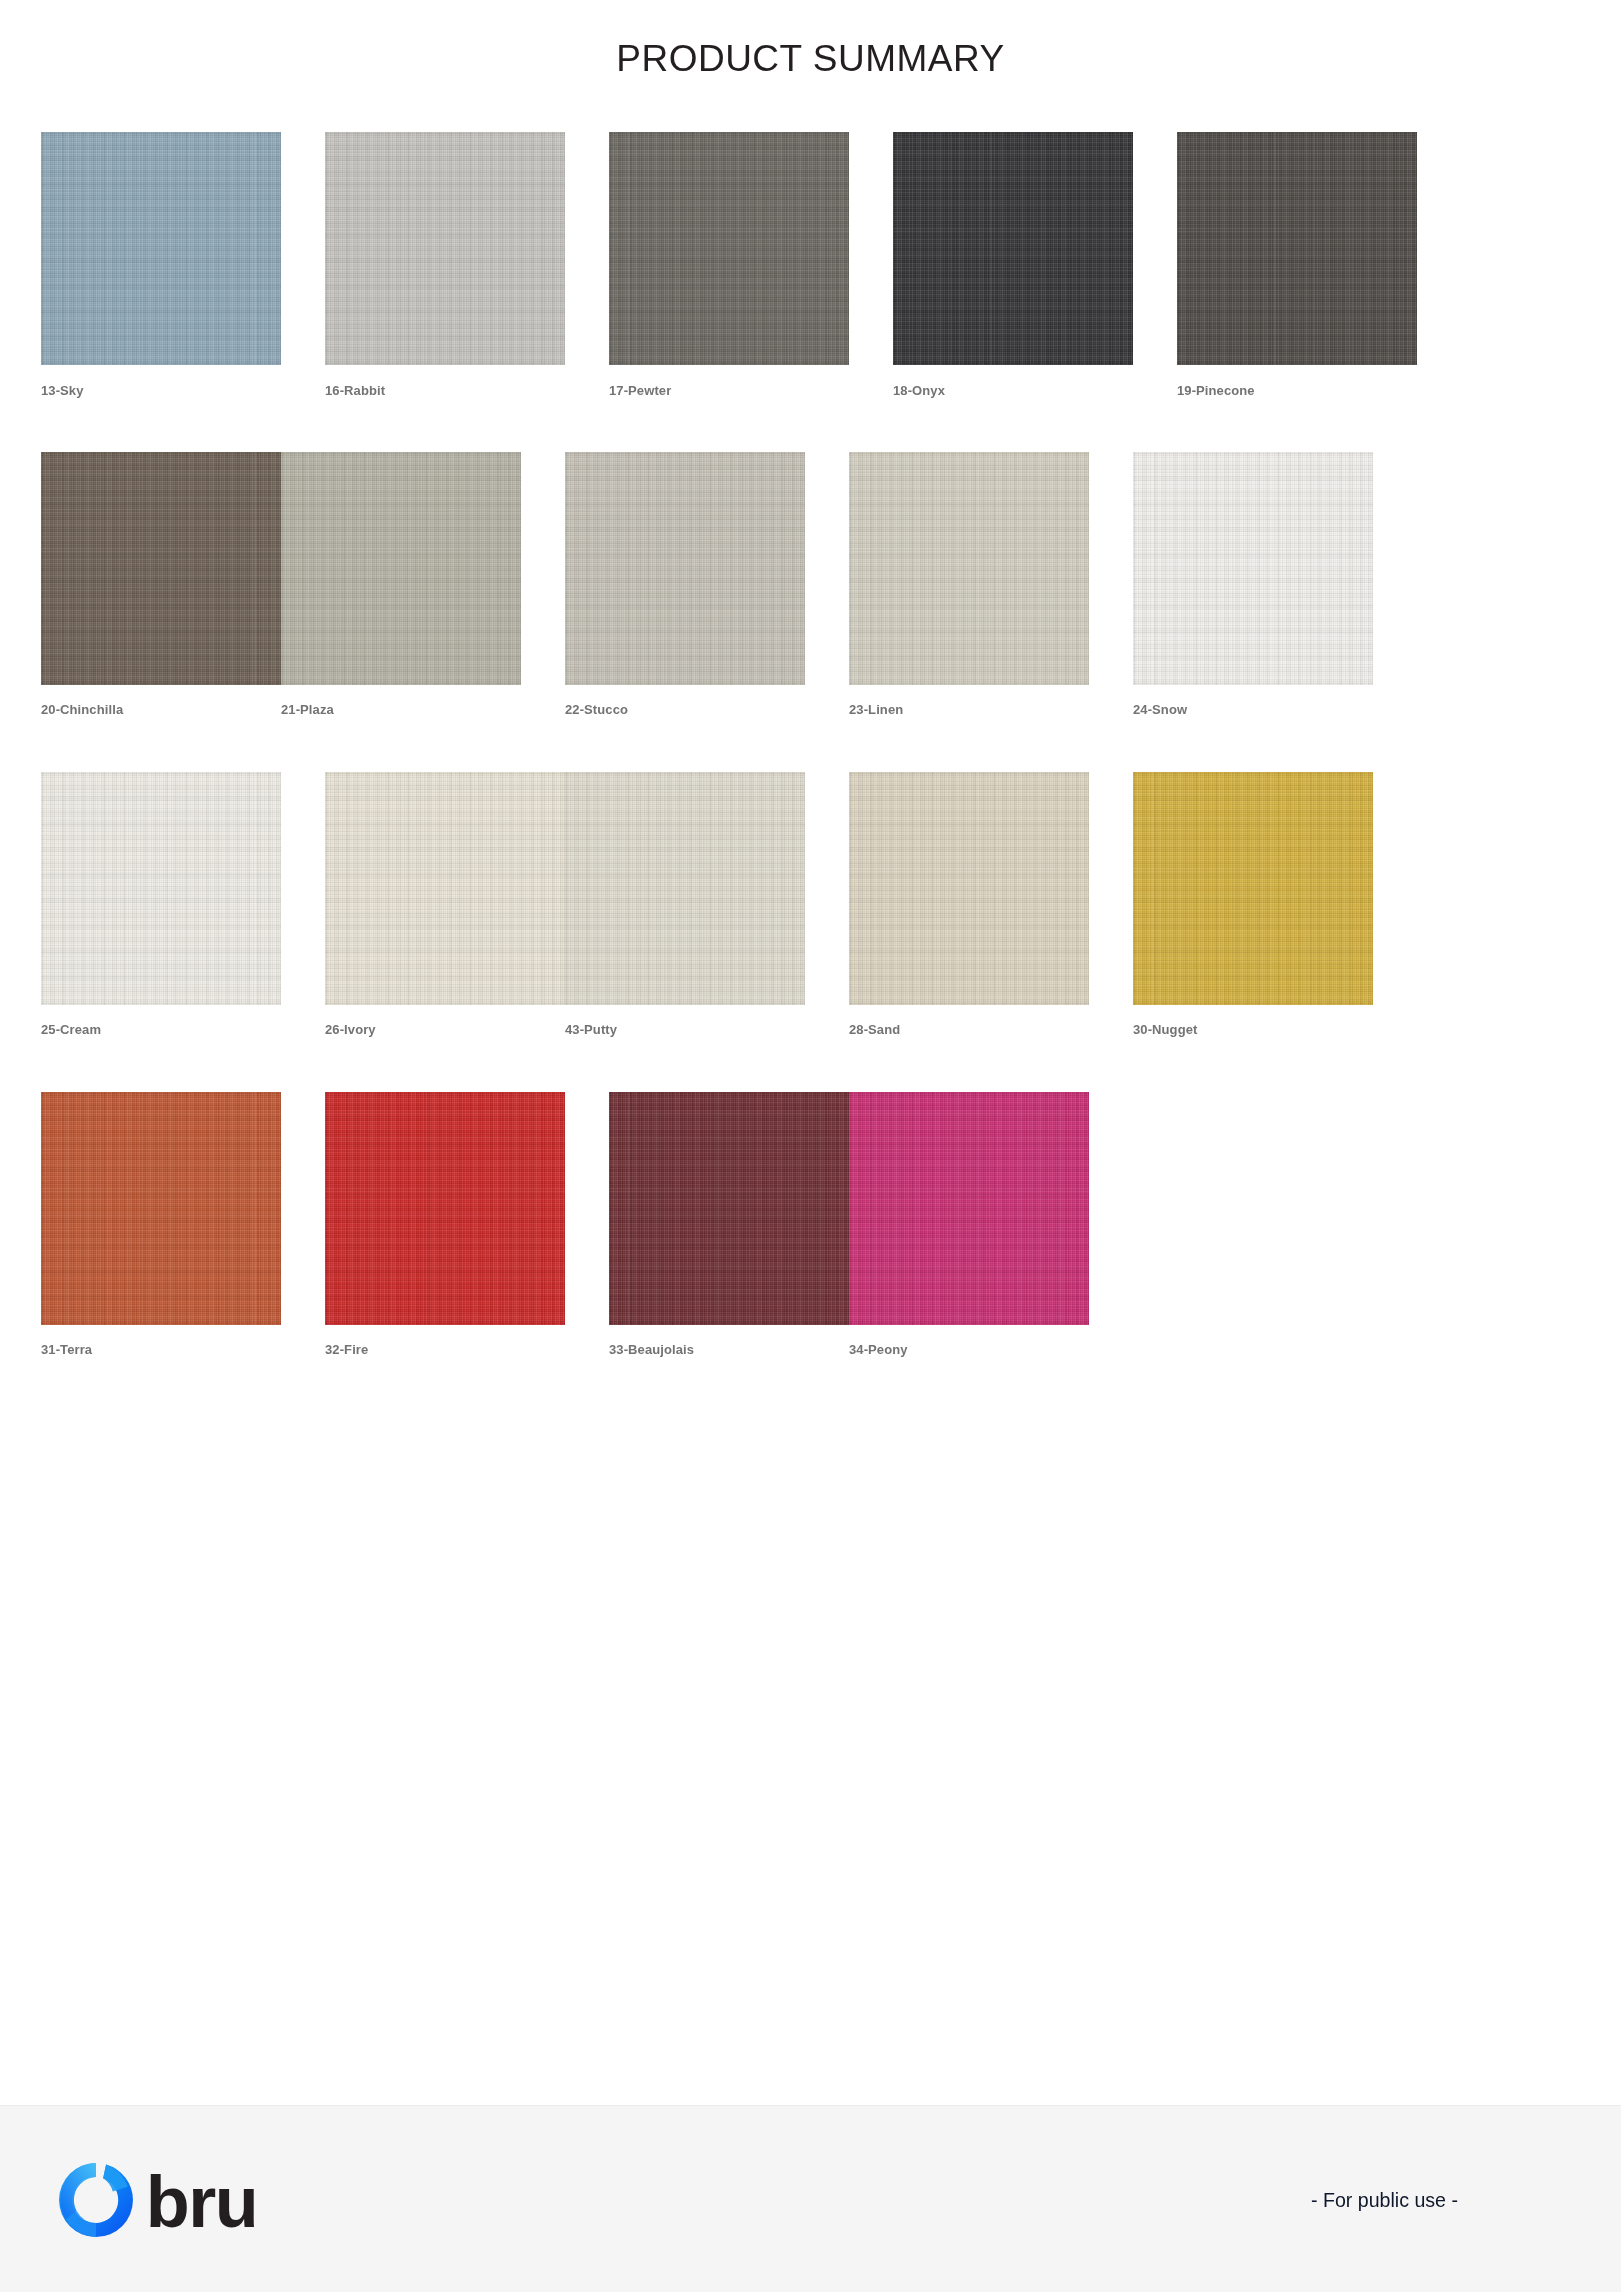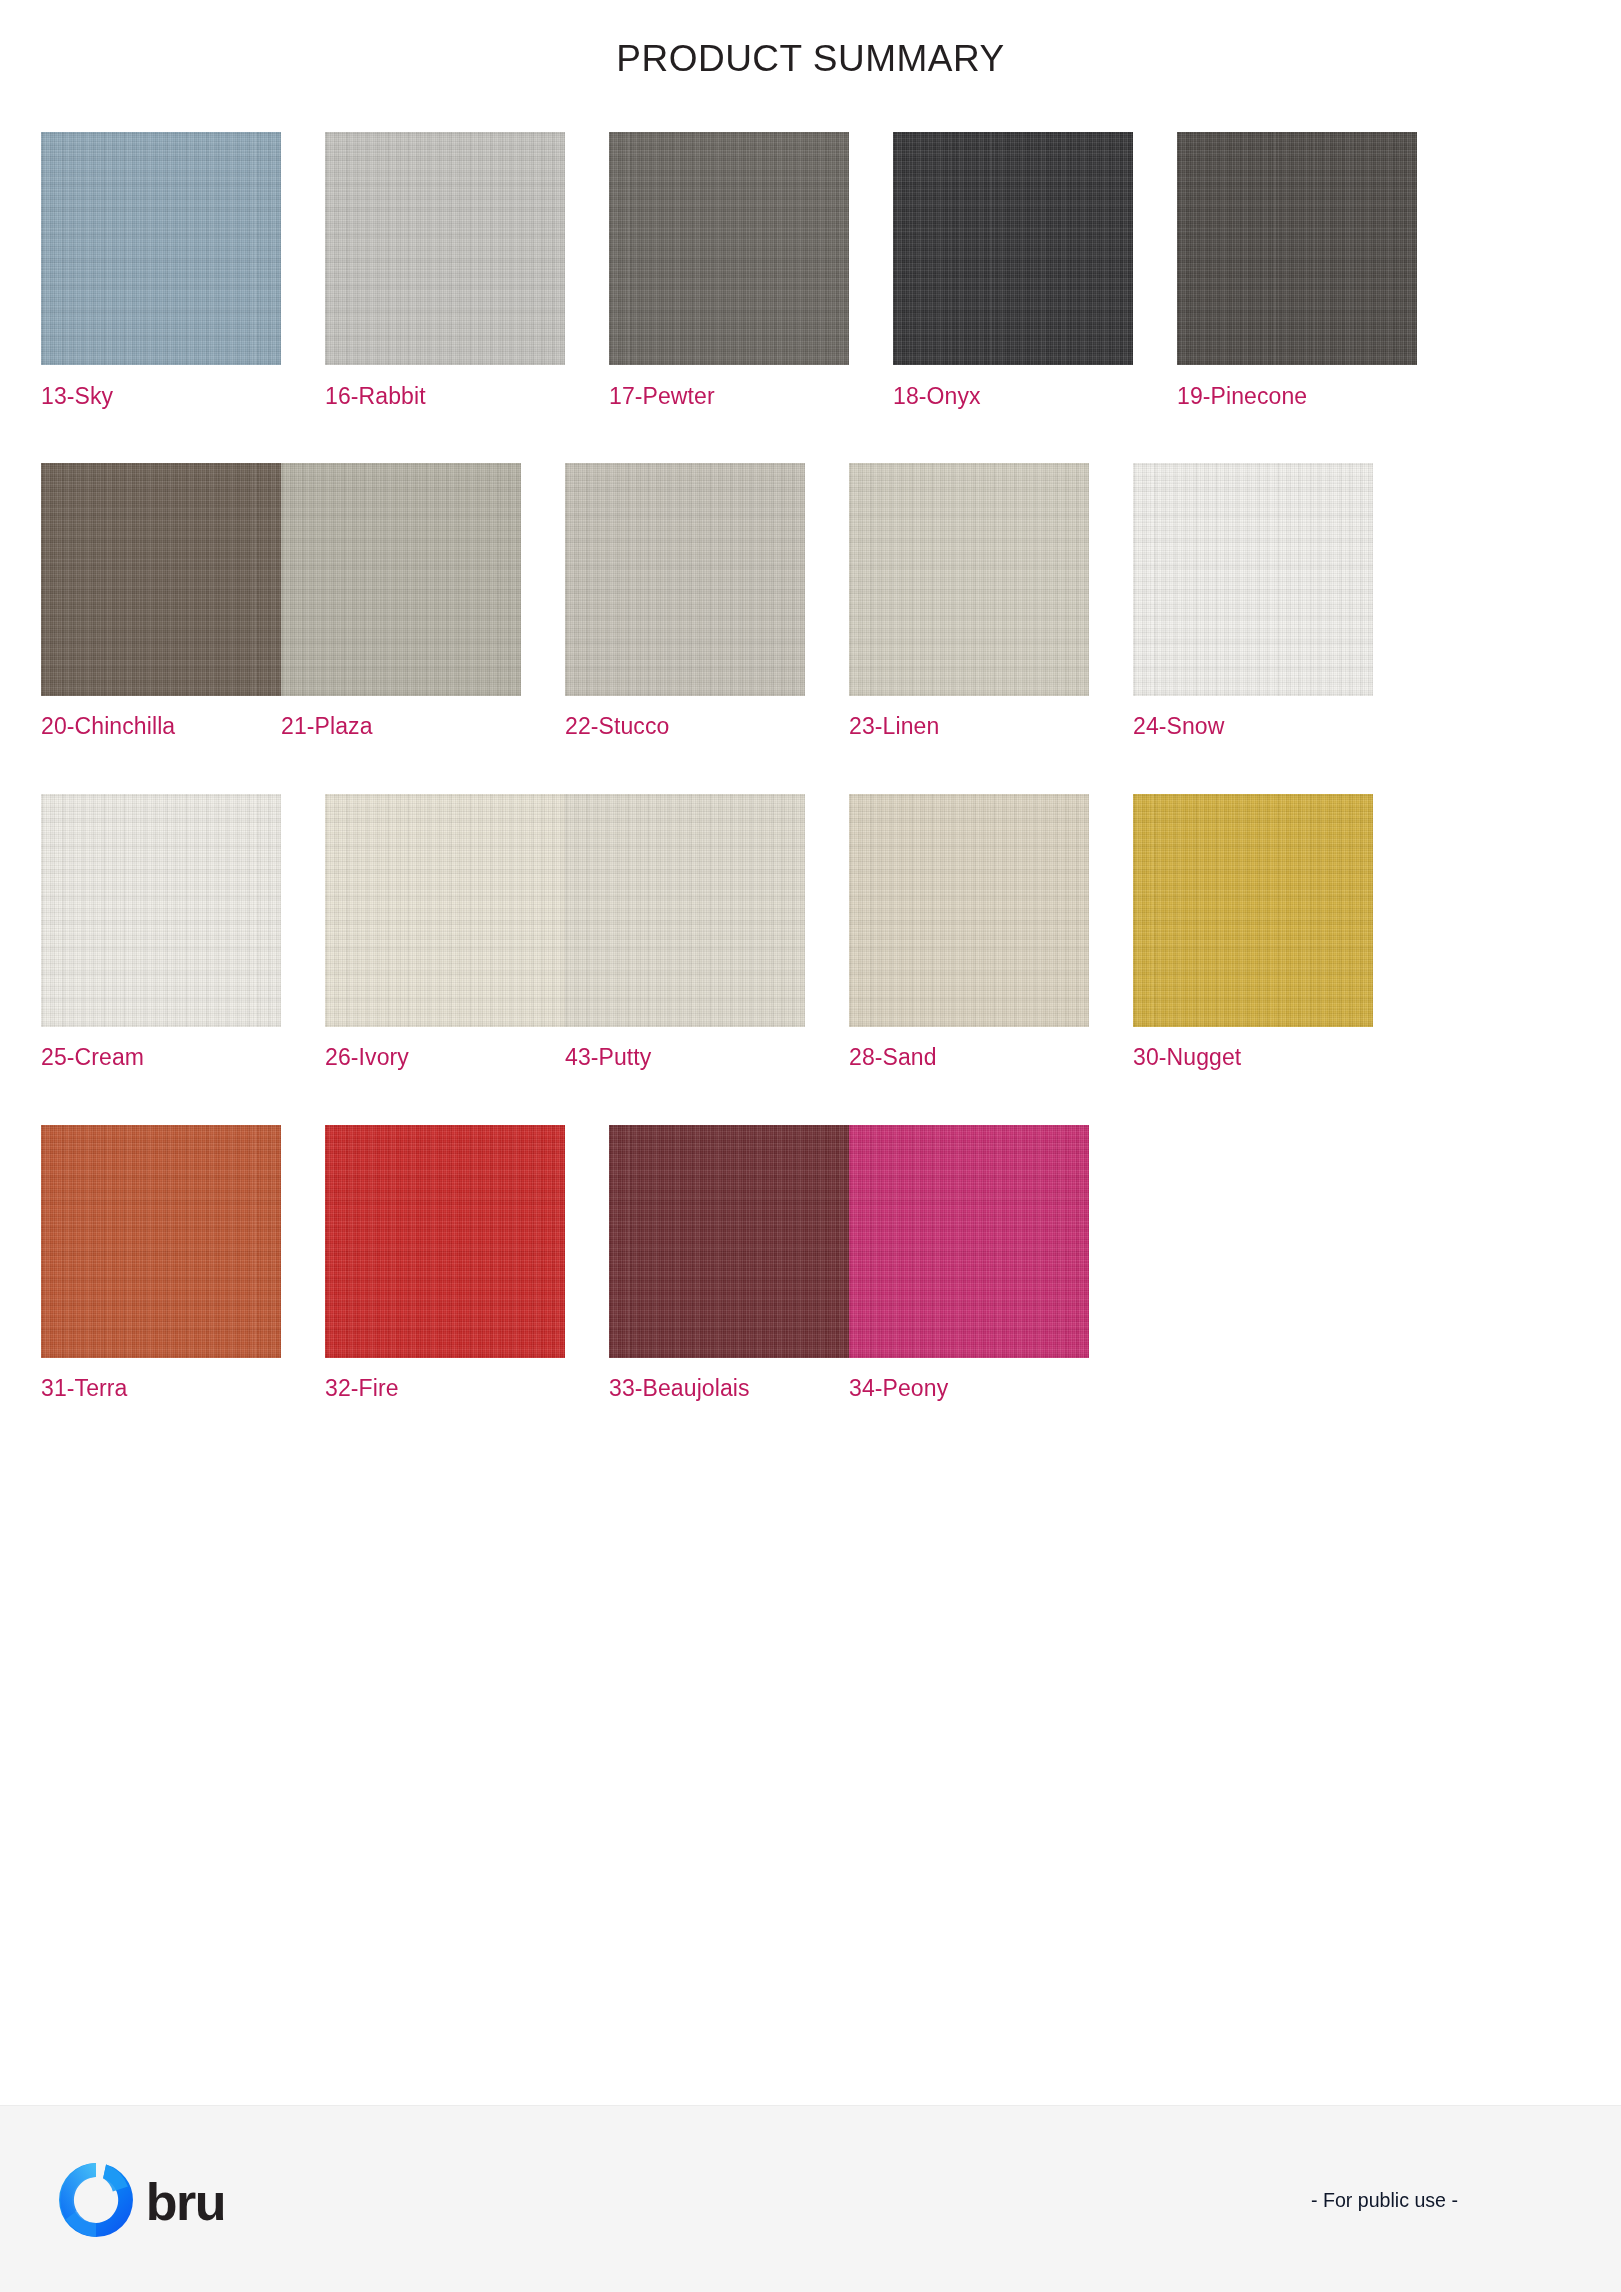--- a/index.html
+++ b/index.html
@@ -110,24 +110,24 @@
         rgba(255,255,255,0.03) 10.8px,
         rgba(0,0,0,0.018) 10.8px,
         rgba(0,0,0,0.018) 16.7px,
         rgba(255,255,255,0.018) 16.7px,
         rgba(255,255,255,0.018) 25.5px);
     pointer-events: none;
     opacity: 0.85;
   }
   .swatch-label {
     margin-top: 18.6px;
-    font-size: 23px;
-    font-weight: 400;
+    font-size: 13px;
+    font-weight: 700;
     letter-spacing: 0.1px;
-    color: #be185d;
+    color: #737373;
     white-space: nowrap;
     line-height: 1.1;
   }
 
   
   .page-footer {
     position: absolute;
     left: 0;
     right: 0;
     bottom: 0;
@@ -143,21 +143,21 @@
     display: flex;
     align-items: center;
     gap: 7.8px;
   }
   .logo-mark {
     width: 84px;
     height: 84px;
     display: block;
   }
   .logo-word {
-    font-size: 52px;
+    font-size: 72px;
     font-weight: 700;
     letter-spacing: -1.5px;
     color: #231f20;
     line-height: 1;
     position: relative;
     top: 2px;
   }
   .footer-note {
     position: absolute;
     right: 163px;

